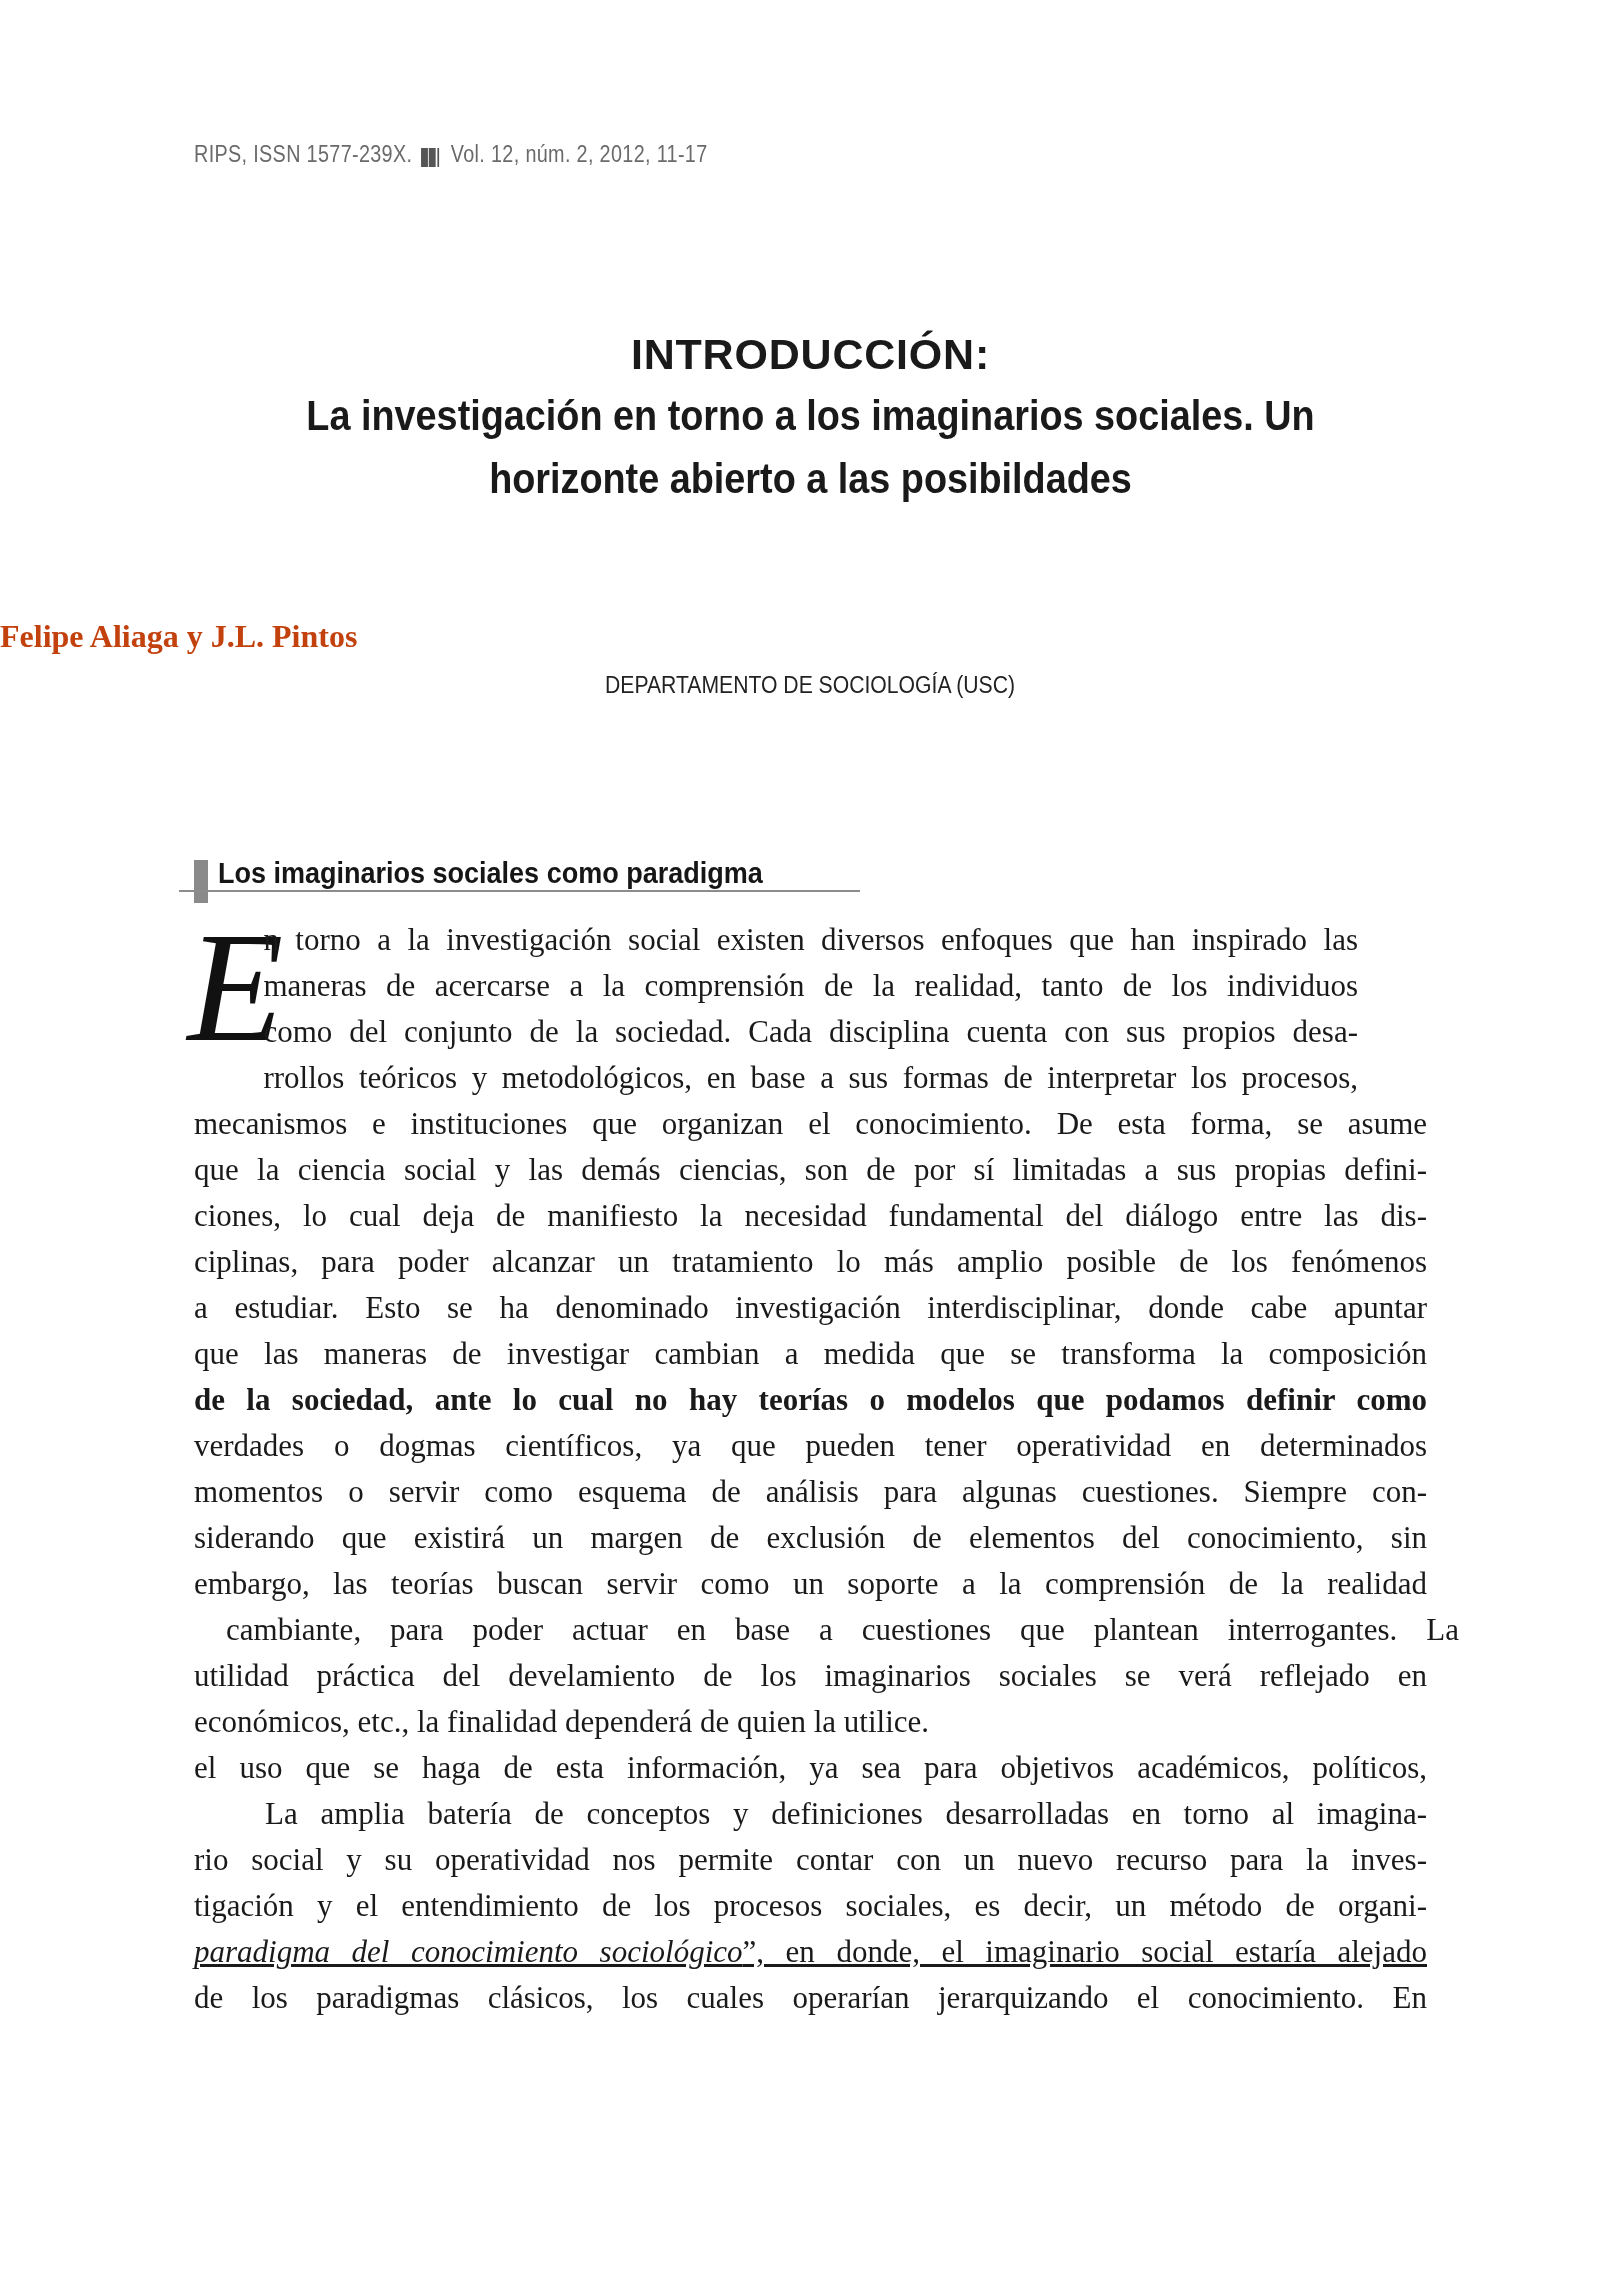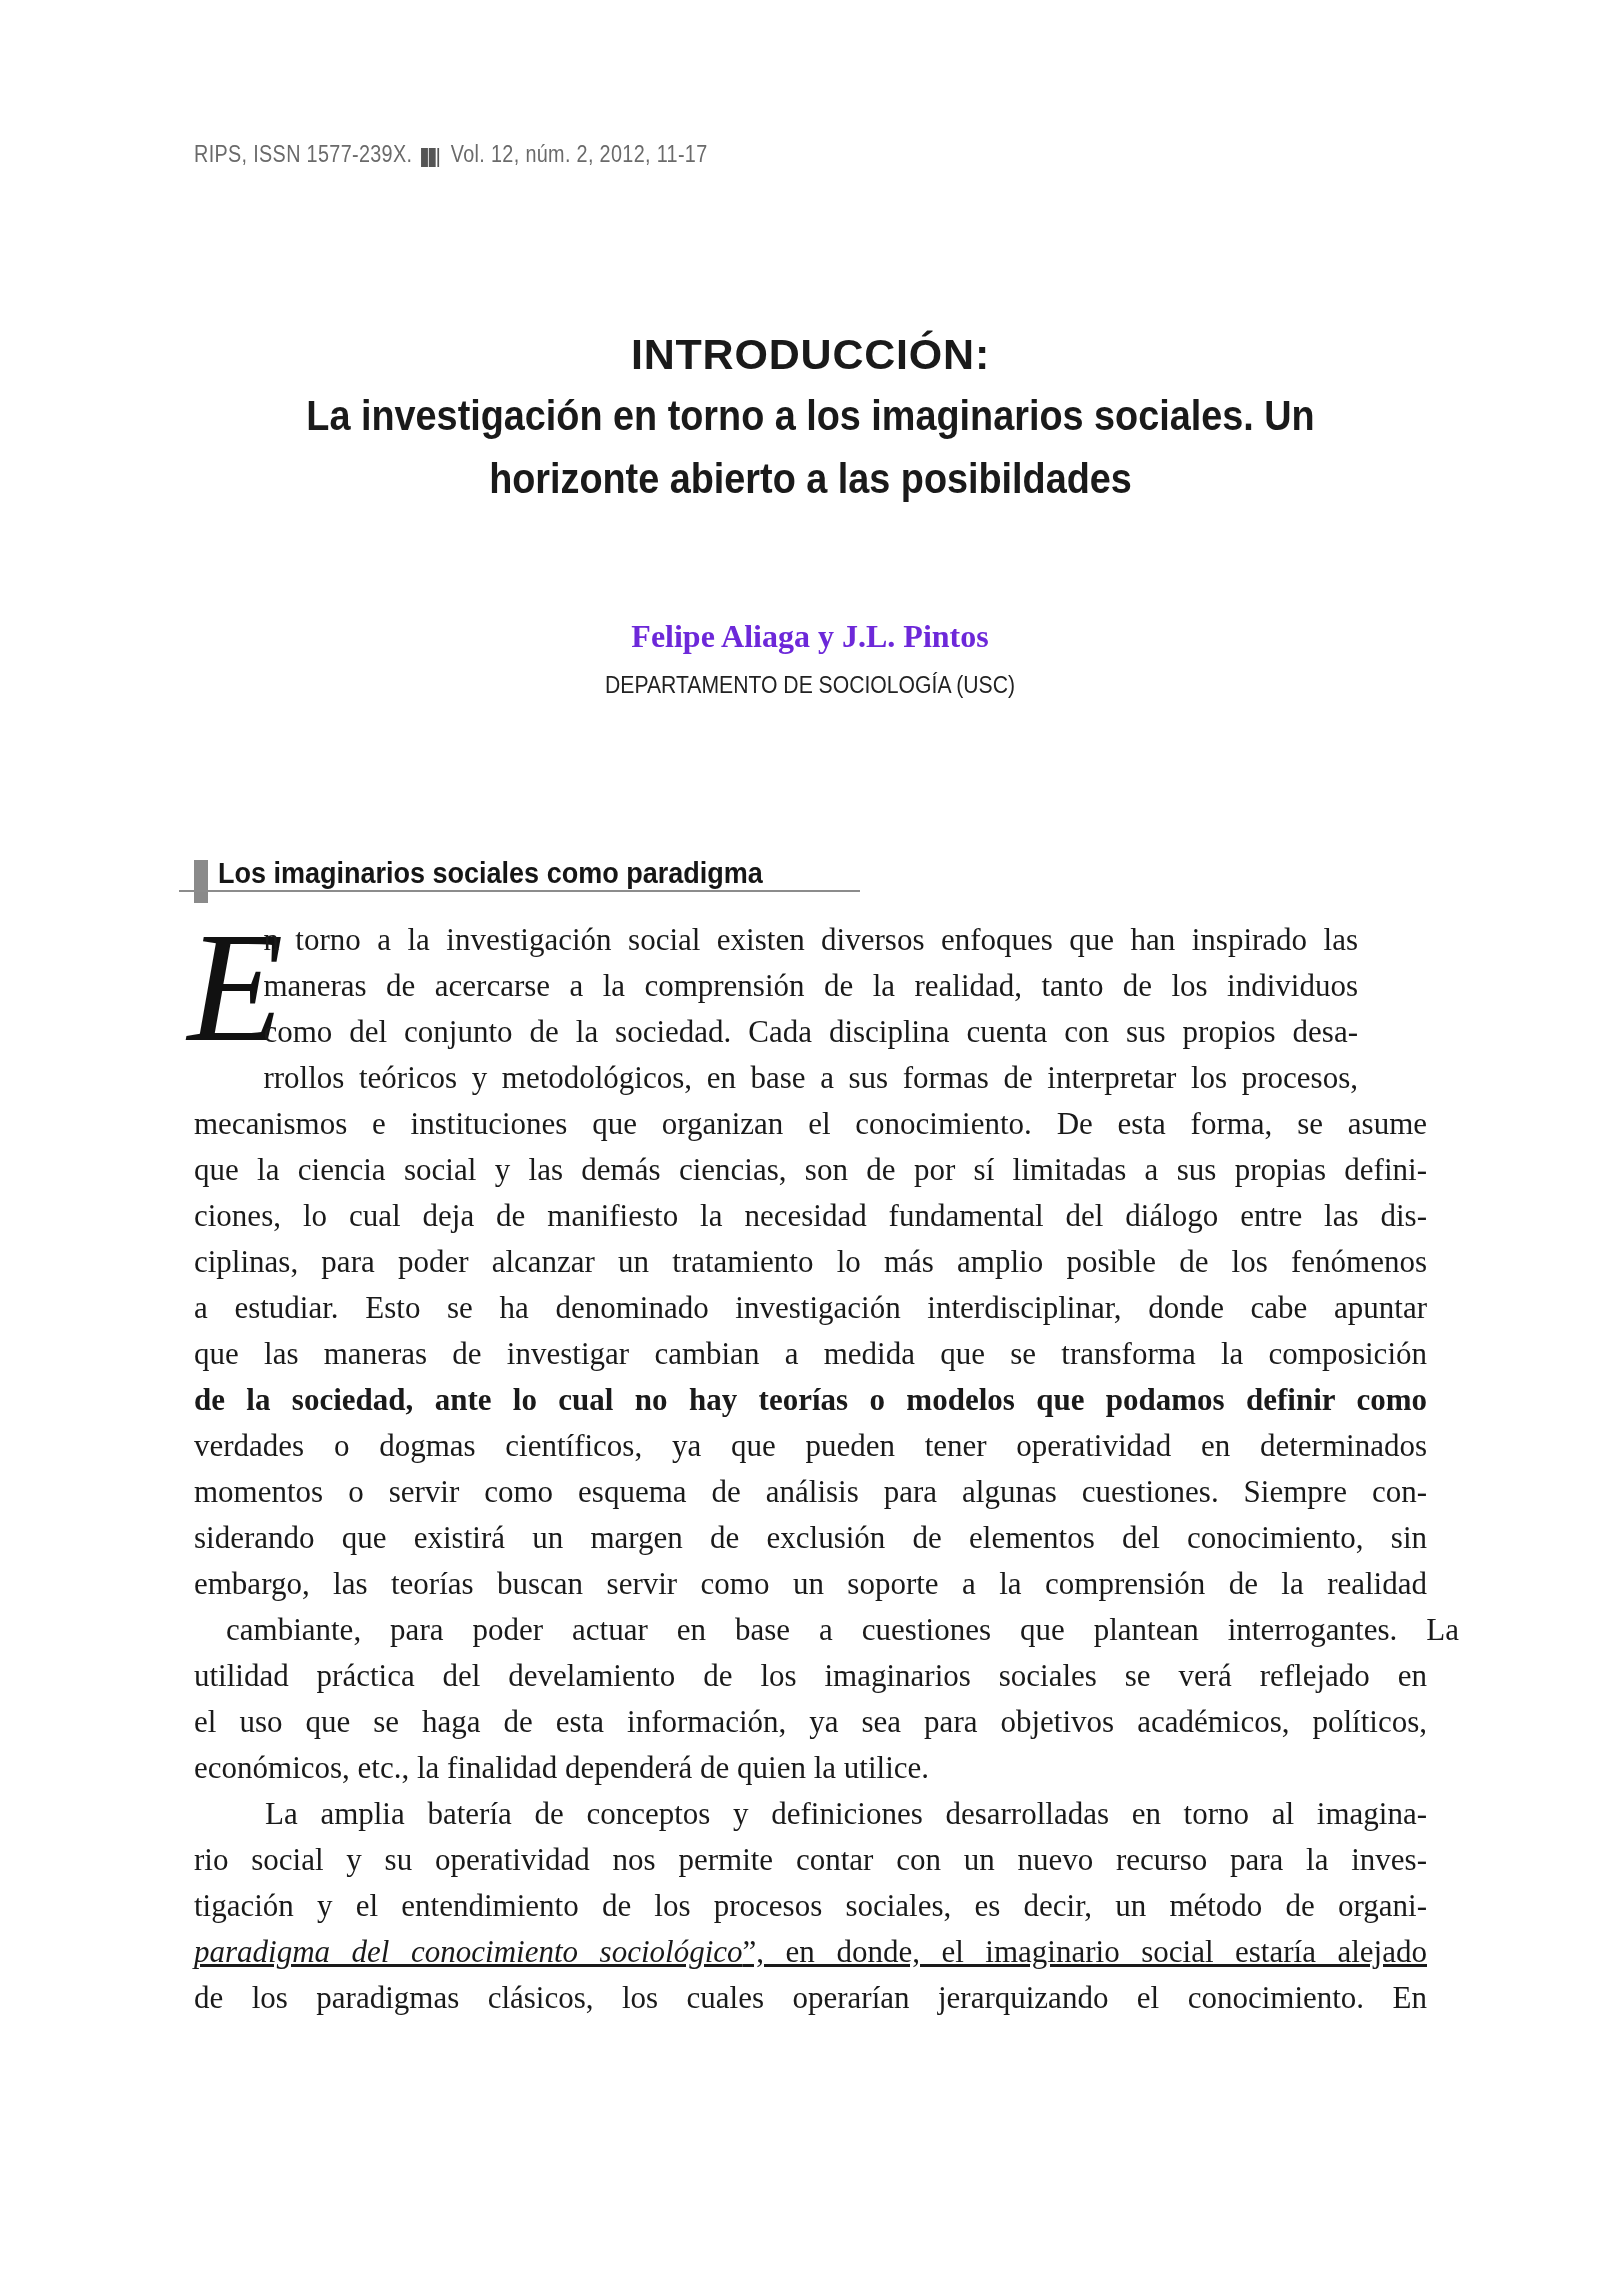--- a/index.html
+++ b/index.html
@@ -11,22 +11,22 @@
   }
   .running-head .bars { display: inline-block; vertical-align: -1.6px; margin: 0 4.8px 0 3.2px; }
   .running-head .bars i { display: inline-block; background: #555; height: 19px; margin-right: 1.6px; vertical-align: middle; }
   .title-block {
     position: absolute; left: 161px; width: 1299px; top: 325px; text-align: center;
     font-family: "Liberation Sans", sans-serif; font-weight: bold; color: #1a1a1a;
   }
   .title-block .t1 { font-size: 43px; line-height: 59px; letter-spacing: 0.8px; }
   .title-block .t2 { font-size: 42px; line-height: 63px; transform: scaleX(0.9); }
   .authors {
-    position: absolute; left: 0; width: 1620px; top: 618px; text-align: center;
-    font-family: "Liberation Serif", serif; font-weight: bold; font-size: 32px; color: #6d28d9;
+    position: absolute; left: 0; width: 1620px; top: 618px; 
+    font-family: "Liberation Serif", serif; font-weight: bold; font-size: 32px; color: #c2410c;
   }
   .affil {
     position: absolute; left: 0; width: 1620px; top: 672px; text-align: center;
     font-family: "Liberation Sans", sans-serif; font-size: 23px; color: #222;
     transform: scaleX(0.92);
   }
   .section-marker {
     position: absolute; left: 194px; top: 860px; width: 13.7px; height: 43px; background: #8a8a8a;
   }
   .section-rule {
@@ -88,22 +88,22 @@
     <span class="line" style="display: block; white-space: nowrap; width: 1233px;">ciplinas, para poder alcanzar un tratamiento lo más amplio posible de los fenómenos</span>
     <span class="line" style="display: block; white-space: nowrap; width: 1233px;">a estudiar. Esto se ha denominado investigación interdisciplinar, donde cabe apuntar</span>
     <span class="line" style="display: block; white-space: nowrap; width: 1233px;">que las maneras de investigar cambian a medida que se transforma la composición</span>
     <span class="line" style="display: block; white-space: nowrap; width: 1233px; font-weight: bold;">de la sociedad, ante lo cual no hay teorías o modelos que podamos definir como</span>
     <span class="line" style="display: block; white-space: nowrap; width: 1233px;">verdades o dogmas científicos, ya que pueden tener operatividad en determinados</span>
     <span class="line" style="display: block; white-space: nowrap; width: 1233px;">momentos o servir como esquema de análisis para algunas cuestiones. Siempre con-</span>
     <span class="line" style="display: block; white-space: nowrap; width: 1233px;">siderando que existirá un margen de exclusión de elementos del conocimiento, sin</span>
     <span class="line" style="display: block; white-space: nowrap; width: 1233px;">embargo, las teorías buscan servir como un soporte a la comprensión de la realidad</span>
     <span class="line" style="display: block; white-space: nowrap; width: 1233px; margin-left: 32px;">cambiante, para poder actuar en base a cuestiones que plantean interrogantes. La</span>
     <span class="line" style="display: block; white-space: nowrap; width: 1233px;">utilidad práctica del develamiento de los imaginarios sociales se verá reflejado en</span>
+    <span class="line last">económicos, etc., la finalidad dependerá de quien la utilice.</span>
     <span class="line" style="display: block; white-space: nowrap; width: 1233px;">el uso que se haga de esta información, ya sea para objetivos académicos, políticos,</span>
-    <span class="line last">económicos, etc., la finalidad dependerá de quien la utilice.</span>
   </p>
   <p>
     <span class="line" style="padding-left: 71px; display: block; white-space: nowrap; width: 1162px;">La amplia batería de conceptos y definiciones desarrolladas en torno al imagina-</span>
     <span class="line" style="display: block; white-space: nowrap; width: 1233px;">rio social y su operatividad nos permite contar con un nuevo recurso para la inves-</span>
     <span class="line" style="display: block; white-space: nowrap; width: 1233px;">tigación y el entendimiento de los procesos sociales, es decir, un método de organi-</span>
     <span class="line" style="display: block; white-space: nowrap; width: 1233px; text-decoration: underline;"><em>paradigma del conocimiento sociológico</em><span>”, en donde, el imaginario social estaría alejado</span></span>
     <span class="line" style="display: block; white-space: nowrap; width: 1233px;">de los paradigmas clásicos, los cuales operarían jerarquizando el conocimiento. En</span>
   </p>
 </div>
 

